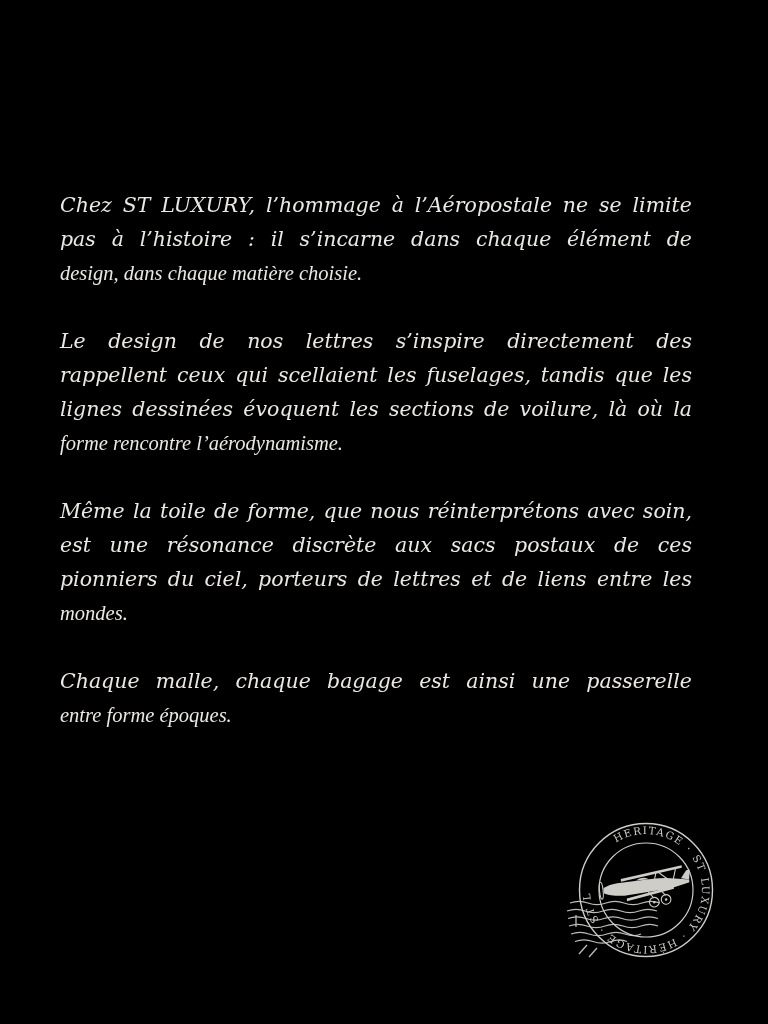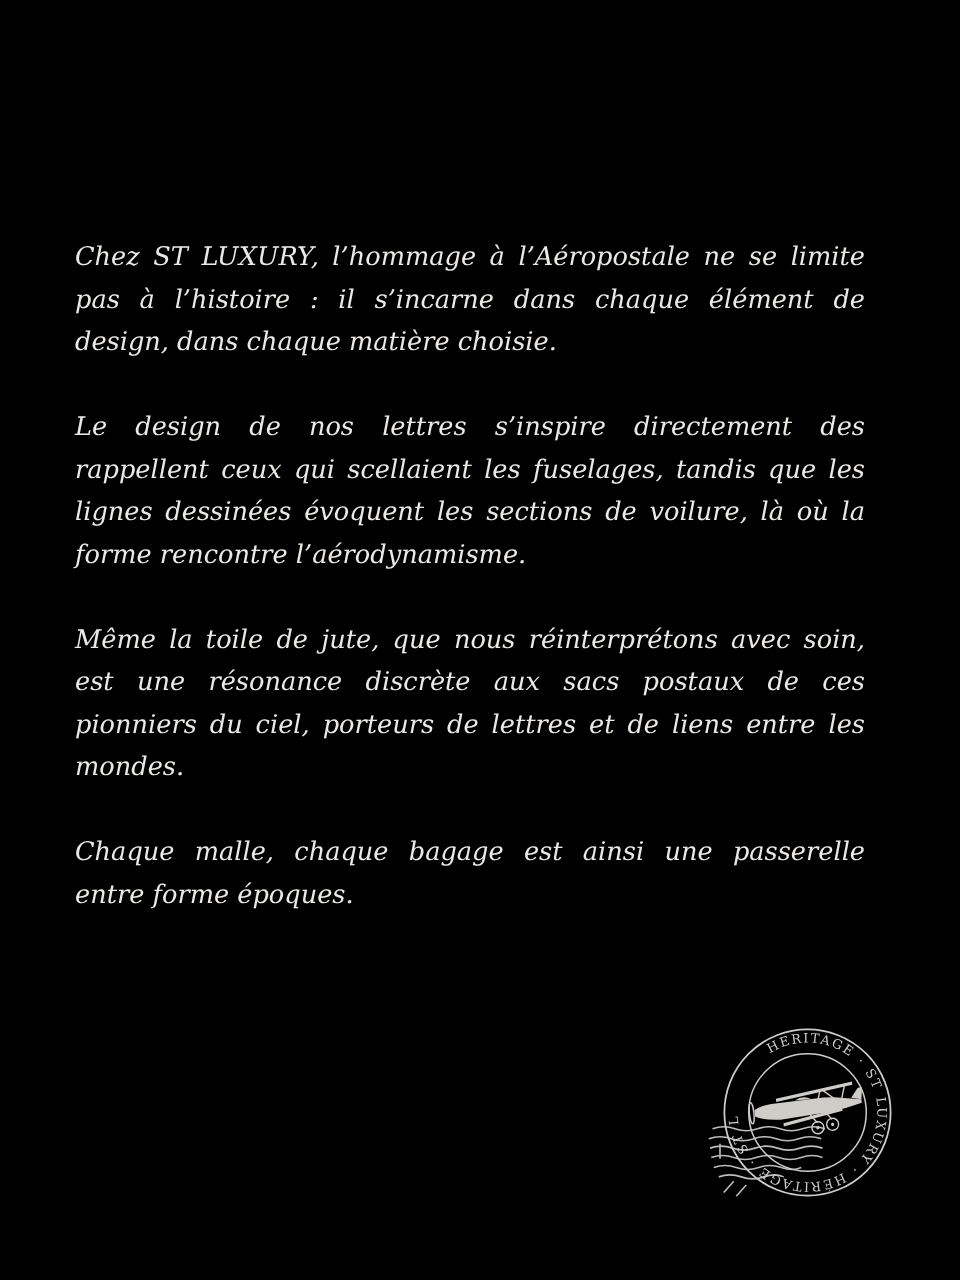--- a/index.html
+++ b/index.html
@@ -34,20 +34,21 @@
   .line{
     font-style:italic;
     font-size:20.5px;
     line-height:34px;
     text-align:justify;
     text-align-last:justify;
     white-space:normal;
   }
   .line.last{
     text-align-last:left;
+    font-family:Liberation Serif, serif;
   }
   .stamp-wrap{
     position:absolute;
     left:556px;
     top:806px;
     width:200px;
     height:172px;
     opacity:0.93;
   }
   .stamp-wrap svg{display:block;width:100%;height:100%;}
@@ -75,21 +76,21 @@
     </div>
 
     <div class="para">
       <div class="line">Le design de nos lettres s’inspire directement des</div>
       <div class="line">rappellent ceux qui scellaient les fuselages, tandis que les</div>
       <div class="line">lignes dessinées évoquent les sections de voilure, là où la</div>
       <div class="line last">forme rencontre l’aérodynamisme.</div>
     </div>
 
     <div class="para">
-      <div class="line">Même la toile de jute, que nous réinterprétons avec soin,</div>
+      <div class="line">Même la toile de forme, que nous réinterprétons avec soin,</div>
       <div class="line">est une résonance discrète aux sacs postaux de ces</div>
       <div class="line">pionniers du ciel, porteurs de lettres et de liens entre les</div>
       <div class="line last">mondes.</div>
     </div>
 
     <div class="para">
       <div class="line">Chaque malle, chaque bagage est ainsi une passerelle</div>
       <div class="line last">entre forme époques.</div>
     </div>
 

